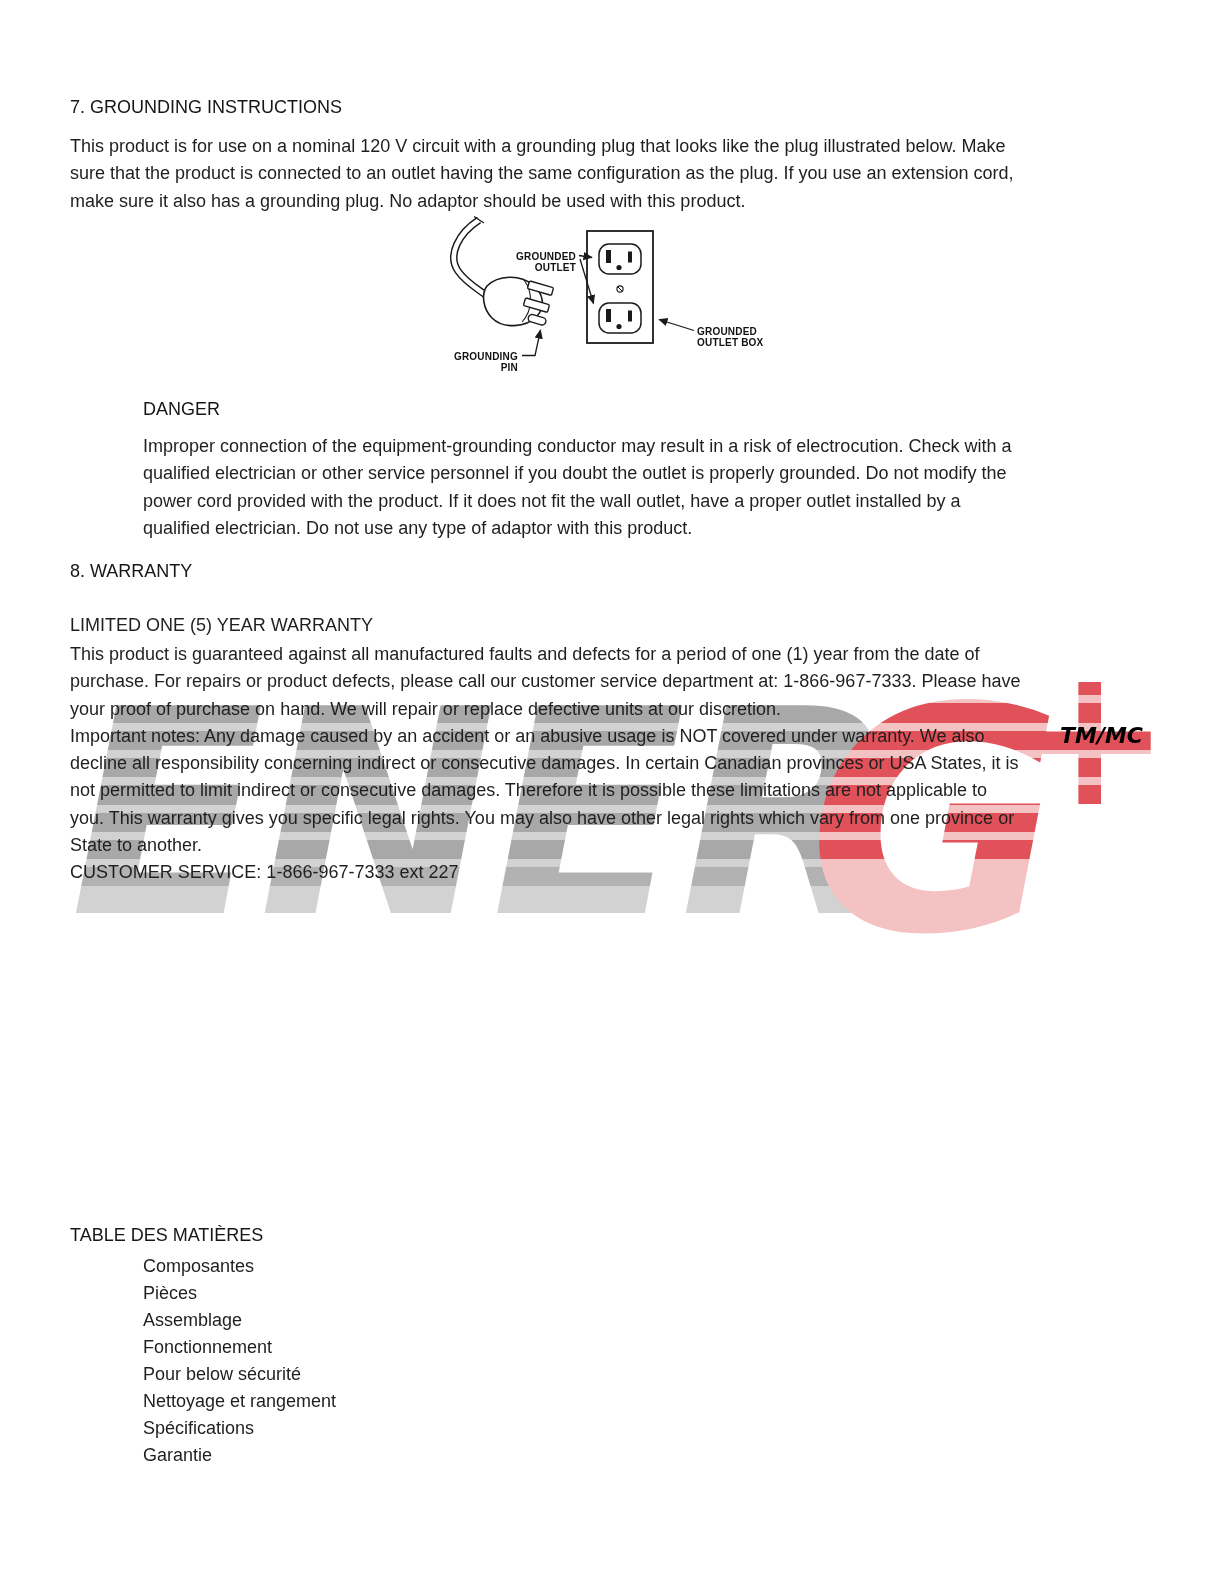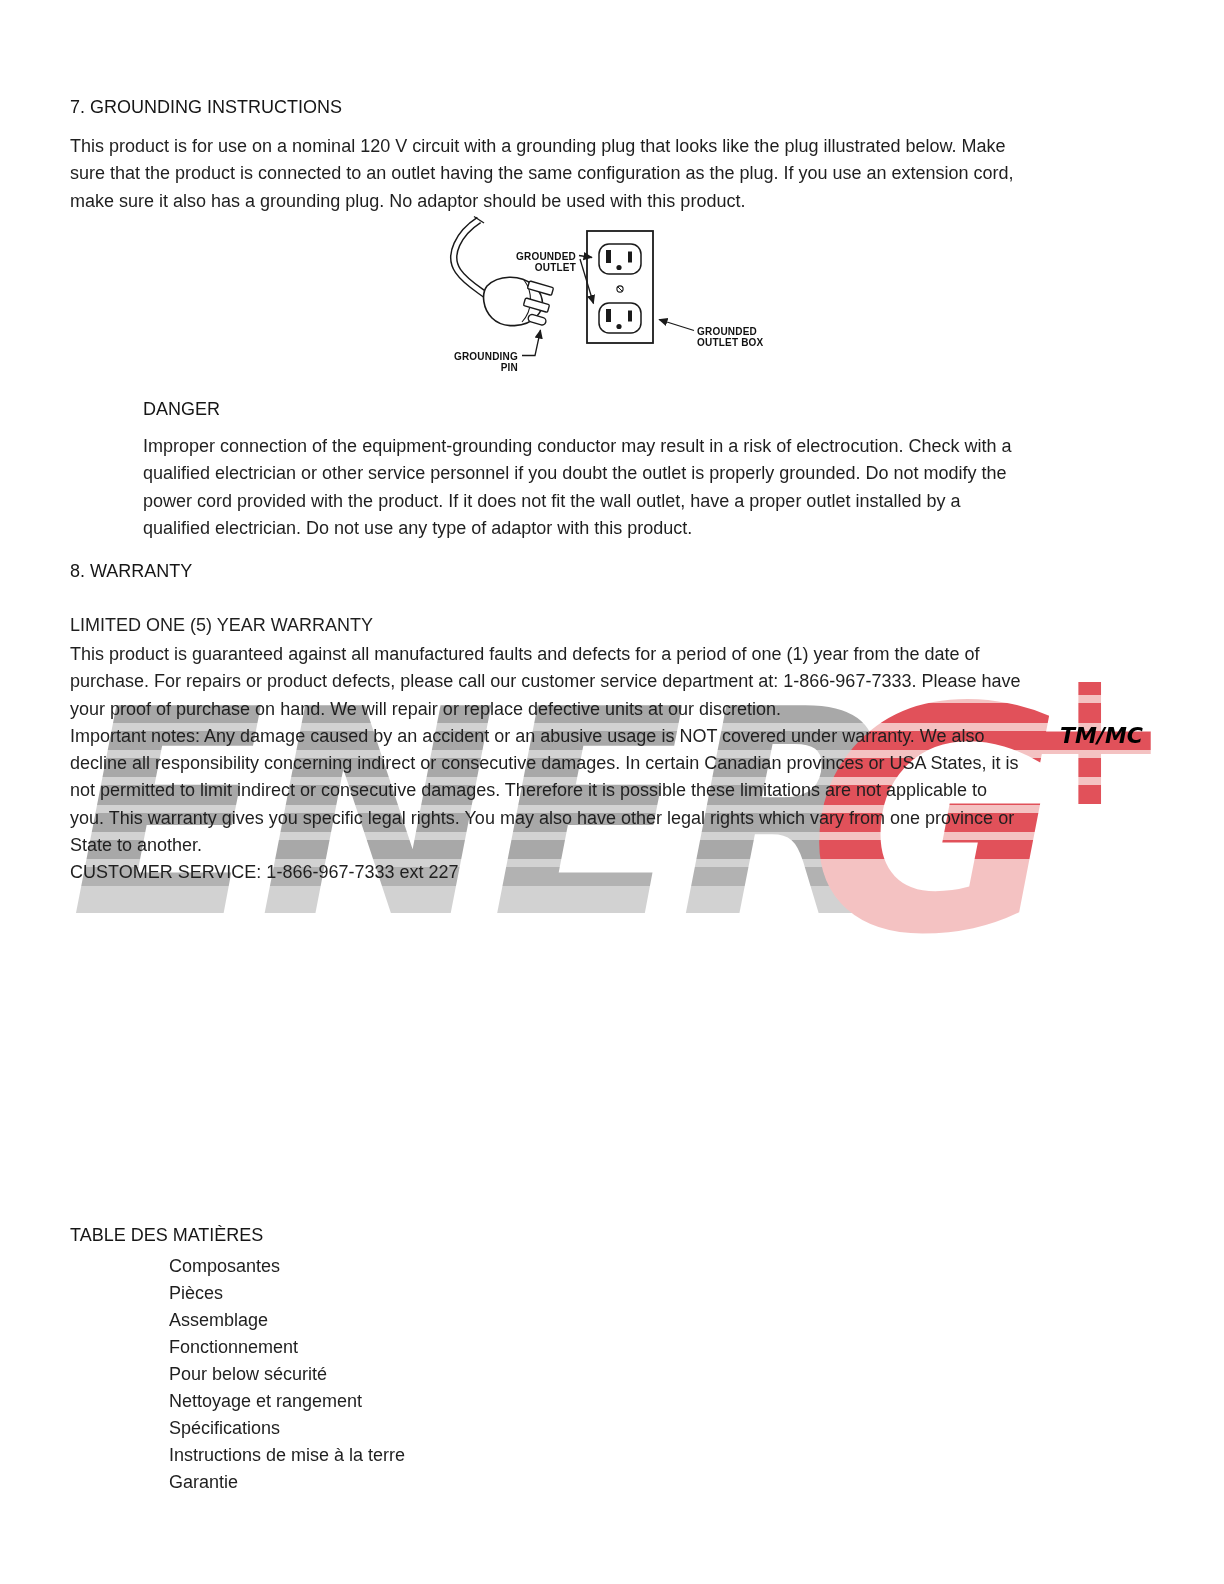--- a/index.html
+++ b/index.html
@@ -19,21 +19,21 @@
 
   .danger{left:143px;top:396px;width:1000px;}
   .danger p{margin-top:10px;}
 
   .h8{left:70px;top:558px;}
   .limited{left:70px;top:612px;font-size:18px;line-height:27px;}
   .warranty{left:70px;top:641px;width:1115px;}
 
   .toc{left:70px;top:1222px;width:900px;}
   .toc-list{margin-top:4px;padding-left:73px;}
-  .toc-item{font-size:18px;line-height:27px;color:#1f1f1f;margin-left:26px;}
+  .toc-item{font-size:18px;line-height:27px;color:#1f1f1f;}
 
   
   .watermark{position:absolute;left:66px;top:660px;width:1120px;height:300px;z-index:0;pointer-events:none;}
   .wm{position:absolute;line-height:1;font-style:italic;font-weight:bold;
       font-family:"DejaVu Sans",sans-serif;
       -webkit-background-clip:text;background-clip:text;color:transparent;
       -webkit-text-fill-color:transparent;}
   .wm-ener{left:4px;top:12px;font-size:285px;letter-spacing:-6px;
     background-image:linear-gradient(180deg,
       #d2d2d2 0 4px,#a8a8a8 4px 23px,#d2d2d2 23px 31px,#a8a8a8 31px 51px,
@@ -161,18 +161,17 @@
   <section class="block toc">
     <h2>TABLE DES MATIÈRES</h2>
     <div class="toc-list">
       <div class="toc-item">Composantes</div>
       <div class="toc-item">Pièces</div>
       <div class="toc-item">Assemblage</div>
       <div class="toc-item">Fonctionnement</div>
       <div class="toc-item">Pour below sécurité</div>
       <div class="toc-item">Nettoyage et rangement</div>
       <div class="toc-item">Spécifications</div>
-      <div class="toc-item">Instructions de mise à la terre</div>
       <div class="toc-item">Garantie</div>
     </div>
   </section>
 
 </div>
 
 </body></html>

